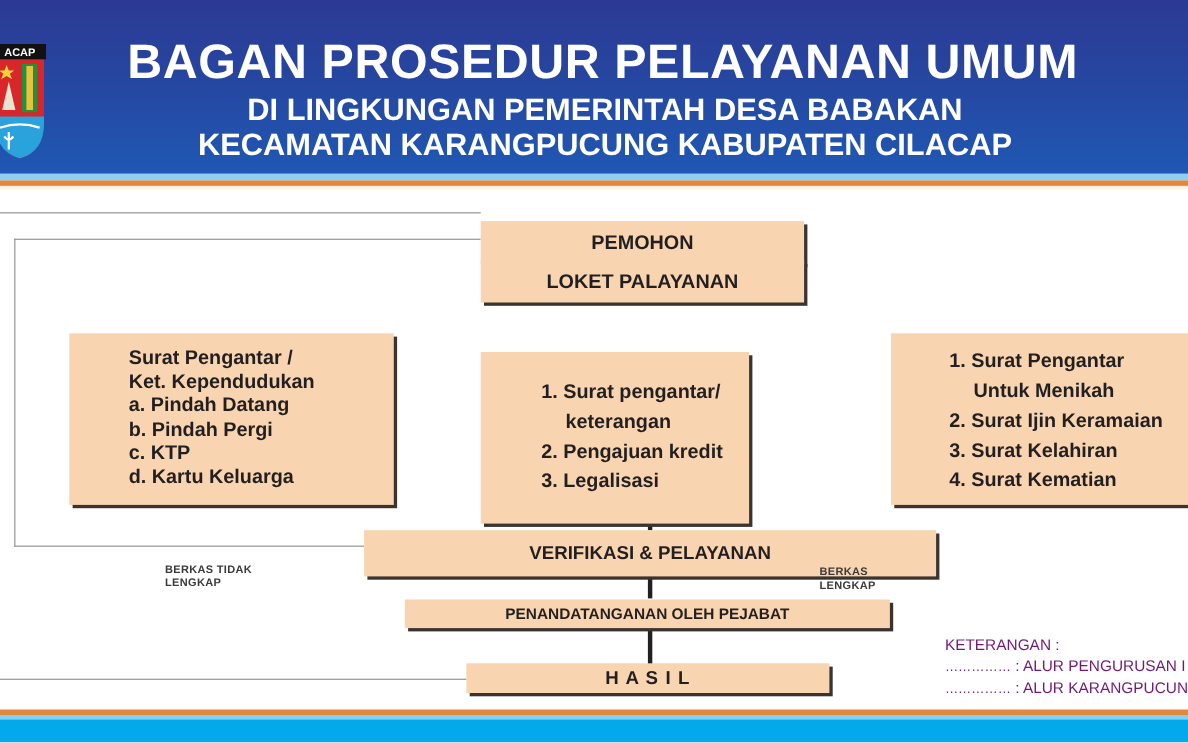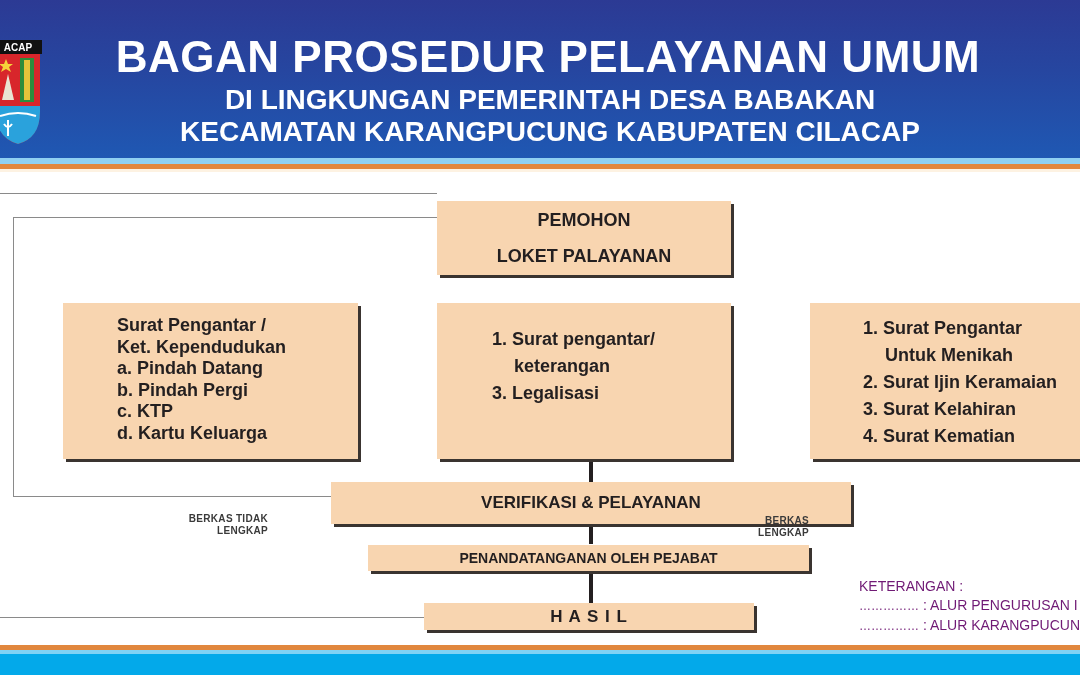--- a/index.html
+++ b/index.html
@@ -40,21 +40,21 @@
   }
   .box-list { font-size: 18px; line-height: 26px; }
   .box-list .line { white-space: nowrap; }
   .box-list .indent { padding-left: 22px; }
 
   .line-h { position: absolute; height: 1px; background: #8a8a8a; }
   .line-v { position: absolute; width: 1px; background: #8a8a8a; }
   .conn-v { position: absolute; width: 4px; background: #231f20; }
 
   .small-label {
-    position: absolute; font-size: 10px; font-weight: bold; color: #3a3a3a; text-align: right; line-height: 12px;
+    position: absolute; font-size: 10px; font-weight: bold; color: #3a3a3a; text-align: left; line-height: 12px;
     letter-spacing: 0.3px;
   }
   .legend { position: absolute; left: 859px; top: 577px; color: #701a75; font-size: 14px; line-height: 19px; white-space: nowrap; }
   .legend .dots { font-size: 12px; letter-spacing: 0px; }
 </style>
 </head>
 <body>
 
 <div class="header"></div>
 
@@ -100,23 +100,24 @@
 
 <div class="box box-list" style="left:63px; top:303px; width:295px; height:156px; padding:12px 0 0 54px; line-height:21.5px;">
   <div class="line">Surat Pengantar /</div>
   <div class="line">Ket. Kependudukan</div>
   <div class="line">a. Pindah Datang</div>
   <div class="line">b. Pindah Pergi</div>
   <div class="line">c. KTP</div>
   <div class="line">d. Kartu Keluarga</div>
 </div>
 
-<div class="box box-list" style="left:437px; top:303px; width:294px; height:156px; padding:23px 0 0 55px; line-height:27px;">
+<div class="box box-list" style="left:437px; top:320px; width:244px; height:156px; padding:23px 0 0 55px; line-height:27px;">
   <div class="line">1. Surat pengantar/</div>
   <div class="line indent">keterangan</div>
+  <div class="line">2. Pengajuan kredit</div>
   <div class="line">3. Legalisasi</div>
 </div>
 
 <div class="box box-list" style="left:810px; top:303px; width:280px; height:156px; padding:12px 0 0 53px; line-height:27px;">
   <div class="line">1. Surat Pengantar</div>
   <div class="line indent">Untuk Menikah</div>
   <div class="line">2. Surat Ijin Keramaian</div>
   <div class="line">3. Surat Kelahiran</div>
   <div class="line">4. Surat Kematian</div>
 </div>

